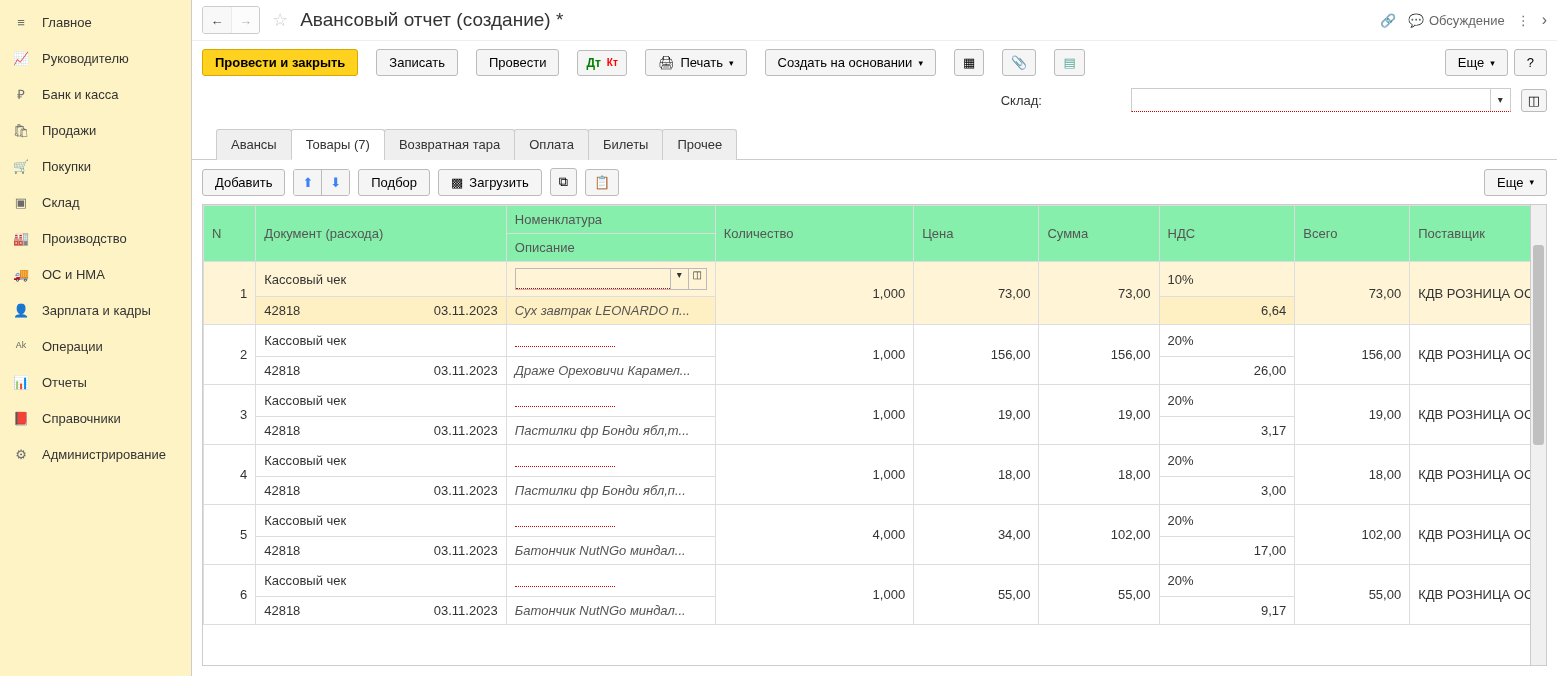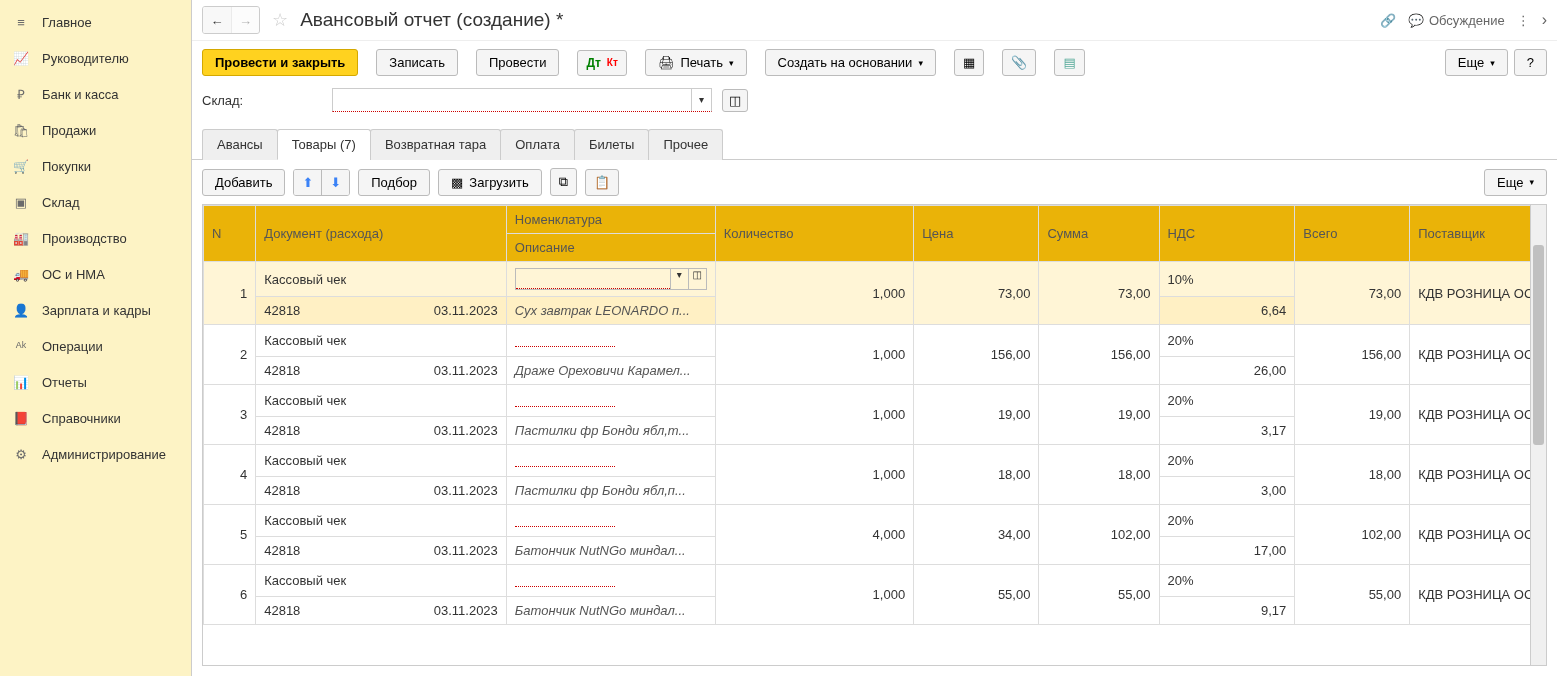--- a/index.html
+++ b/index.html
@@ -16,39 +16,39 @@
 .nav-btn + .nav-btn { border-left: 1px solid #ccc; }
 .star-icon { color: #ccc; font-size: 18px; margin: 0 6px; cursor: pointer; }
 .page-title { font-size: 19px; color: #333; flex: 1; }
 .title-actions { display: flex; align-items: center; gap: 12px; }
 .title-act { cursor: pointer; color: #666; display: inline-flex; align-items: center; gap: 4px; }
 .toolbar { display: flex; align-items: center; padding: 8px 10px; gap: 18px; flex-wrap: wrap; }
 .btn { border: 1px solid #bbb; background: #f5f5f5; padding: 5px 12px; border-radius: 3px; cursor: pointer; font-size: 13px; display: inline-flex; align-items: center; gap: 6px; }
 .btn.primary { background: #ffd21f; border-color: #d4a800; font-weight: bold; }
 .btn.icon-only { padding: 5px 8px; }
 .toolbar-right { margin-left: auto; display: flex; gap: 6px; padding-left: 18px; }
-.field-row { display: flex; align-items: center; padding: 4px 10px 10px; gap: 10px; }
+.field-row { display: flex; align-items: center; padding: 4px 10px 10px; gap: 10px; justify-content: flex-end; }
 .field-label { width: 120px; }
 .field-input { width: 380px; height: 24px; border: 1px solid #ccc; border-bottom: 1px dotted #c00; display: flex; }
 .field-input input { flex: 1; border: none; padding: 0 4px; outline: none; }
 .field-input .drop { width: 20px; border-left: 1px solid #ccc; text-align: center; cursor: pointer; font-size: 10px; line-height: 22px; }
 .info-banner { background: #fff5c2; padding: 8px 12px; display: flex; align-items: center; font-size: 13px; border-top: 1px solid #e8d980; border-bottom: 1px solid #e8d980; }
 .banner-highlight { border: 2px solid #c94a4a; padding: 2px 6px; margin-right: 4px; }
 .banner-close { margin-left: auto; cursor: pointer; color: #888; font-size: 16px; }
-.tabs { display: flex; padding: 0 10px; border-bottom: 1px solid #ccc; margin-top: 6px; }
+.tabs { display: flex; padding: 0 24px; border-bottom: 1px solid #ccc; margin-top: 6px; }
 .tab { padding: 7px 14px; border: 1px solid #ccc; border-bottom: none; background: #efefef; cursor: pointer; margin-right: -1px; border-radius: 3px 3px 0 0; position: relative; top: 1px; }
 .tab.active { background: #fff; border-bottom: 1px solid #fff; }
 .subtoolbar { display: flex; align-items: center; padding: 8px 10px; gap: 8px; }
 .arrow-group { display: flex; border: 1px solid #bbb; border-radius: 3px; overflow: hidden; }
 .arrow-group .btn { border: none; border-radius: 0; }
 .arrow-group .btn + .btn { border-left: 1px solid #bbb; }
 .table-wrap { flex: 1; overflow: auto; margin: 0 10px 10px; border: 1px solid #ccc; position: relative; }
 table { border-collapse: collapse; width: 100%; table-layout: fixed; }
 th, td { border: 1px solid #ddd; padding: 6px 8px; font-size: 13px; text-align: left; vertical-align: middle; height: 28px; }
-th { background: #eab308; font-weight: normal; color: #555; }
+th { background: #86efac; font-weight: normal; color: #555; }
 td.num, th.num { text-align: right; }
 tr.sel td { background: #fff5d6; }
 tr.sel2 td { background: #fff0c4; }
 .doc-cell { display: flex; justify-content: space-between; }
 .nomen-input { display: flex; height: 22px; border: 1px solid #bbb; }
 .nomen-input span.txt { flex: 1; border-bottom: 1px dotted #c00; }
 .nomen-input .drop { width: 18px; border-left: 1px solid #bbb; text-align: center; font-size: 10px; cursor: pointer; }
 .desc { font-style: italic; color: #555; }
 .col-n { width: 50px; }
 .col-doc { width: 240px; }

